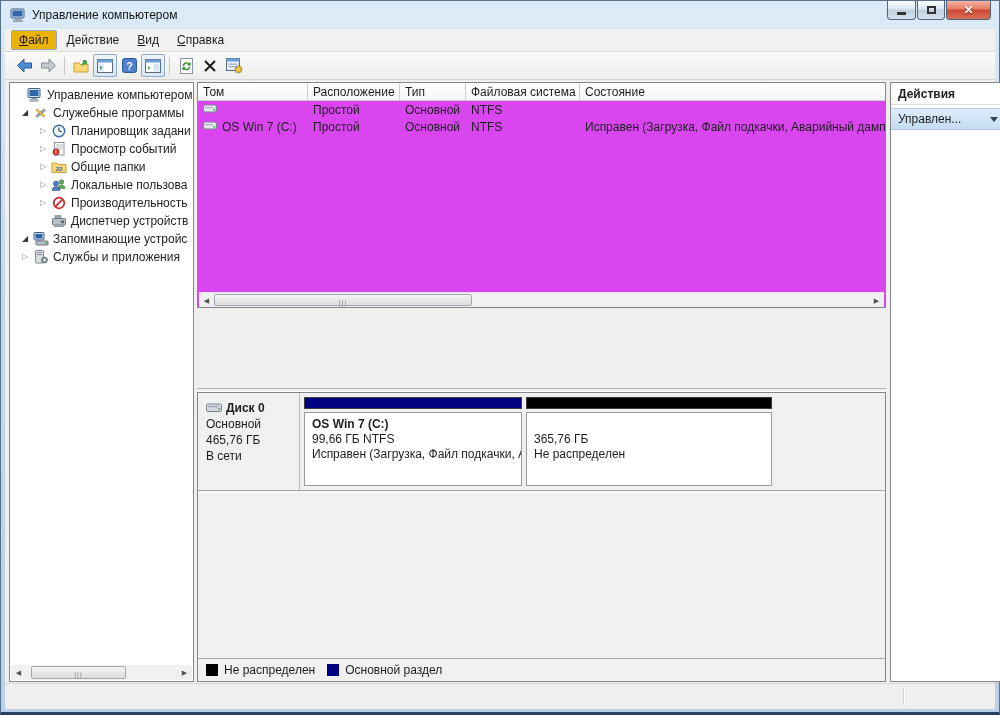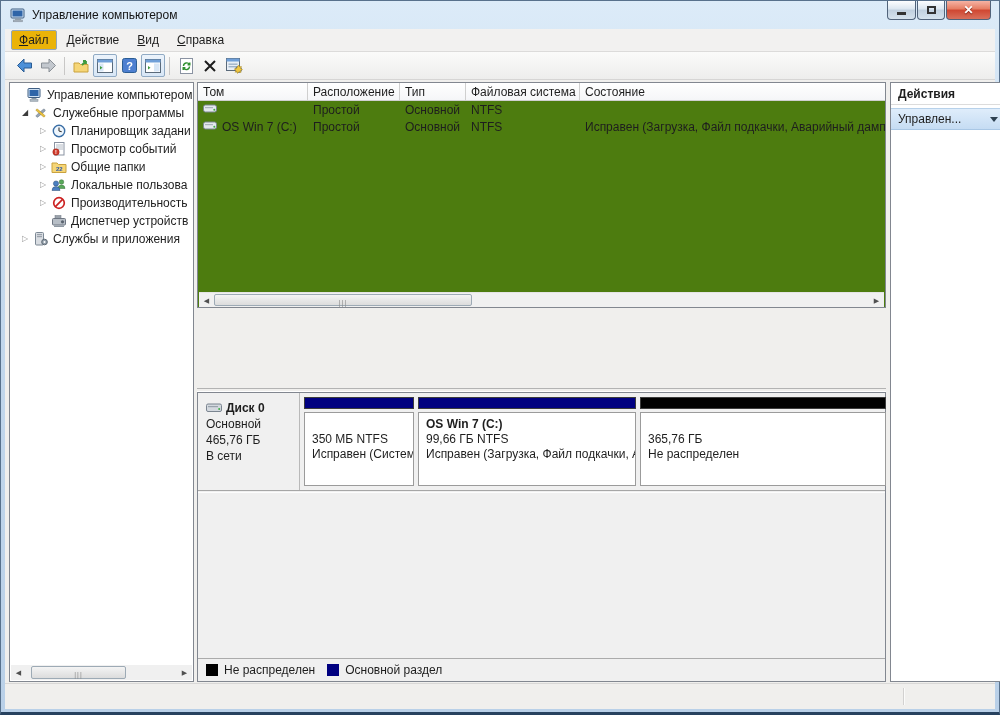--- a/index.html
+++ b/index.html
@@ -58,21 +58,21 @@
   .tlabel { padding-right:2px; }
   .hscroll { position:absolute; left:1px; right:1px; bottom:1px; height:15px; background:#f0f0f0; display:flex; }
   .sb-arrow { width:15px; height:15px; flex:none; display:flex; align-items:center; justify-content:center;
               color:#505050; font-size:7px; }
   .sb-track { position:relative; flex:1; }
   .sb-thumb { position:absolute; top:1px; bottom:1px; border:1px solid #9daab5; border-radius:2px;
               background:linear-gradient(180deg,#f4f4f4,#dcdcdc); }
   .sb-grip { position:absolute; left:50%; top:4px; transform:translateX(-50%); color:#8a8a8a; font-size:7px; line-height:7px; letter-spacing:1px; }
 
   
-  .volume-list { position:absolute; left:0; right:1px; top:0; height:226px; background:#4d7c0f; border:1px solid #828790; }
+  .volume-list { position:absolute; left:0; right:1px; top:0; height:226px; background:#d946ef; border:1px solid #828790; }
   .vl-header { display:flex; height:18px; border-bottom:1px solid #cfcfcf; background:linear-gradient(180deg,#ffffff,#f5f6f8); }
   .vl-hcell { border-right:1px solid #cfcfcf; padding:2px 0 0 5px; white-space:nowrap; overflow:hidden; }
   .vl-row { display:flex; height:17px; align-items:center; white-space:nowrap; }
   .vl-cell { padding-left:5px; overflow:hidden; flex:none; display:flex; align-items:center; }
   .c-vol { width:110px; } .c-loc { width:92px; } .c-type { width:66px; } .c-fs { width:114px; } .c-status { flex:1 1 auto; min-width:0; }
   .vol-ico { margin-right:4px; flex:none; }
   .vl-scroll { position:absolute; left:1px; right:1px; bottom:0; height:15px; background:#f0f0f0; border-top:1px solid #e4e4e4; display:flex; }
 
   .splitter { position:absolute; left:0; right:1px; top:302px; height:8px; }
   .splitter::after { content:""; position:absolute; left:0; right:0; top:4px; height:2px;
@@ -303,20 +303,32 @@
               <span class="ticon"><svg width="16" height="14" viewBox="0 0 16 14">
                   <rect x="4" y="1.5" width="6" height="3" fill="#9aa2ab" stroke="#6e7682" stroke-width="0.5"></rect>
                   <rect x="1.5" y="4.5" width="13" height="6.5" rx="1" fill="#b7bec6" stroke="#6e7682"></rect>
                   <circle cx="11.5" cy="7.8" r="1.6" fill="#5b6470"></circle>
                   <rect x="3" y="11.5" width="10" height="1.5" fill="#8f99a3"></rect>
                 </svg></span>
           <span class="tlabel">Диспетчер устройств</span>
             </span>
         </div>
 
+        <div class="tree-item lvl1">
+          <span class="exp expanded"></span>
+          <span class="row-body">
+              <span class="ticon"><svg width="16" height="14" viewBox="0 0 16 14">
+                  <rect x="1" y="0.5" width="10" height="7.5" rx="1" fill="#cfe1f3" stroke="#3f5e82"></rect>
+                  <rect x="2.5" y="2" width="7" height="4.5" fill="#2f65a8"></rect>
+                  <rect x="3" y="9" width="12" height="4" rx="0.8" fill="#b7bec6" stroke="#6e7682"></rect>
+                  <circle cx="13.3" cy="11" r="0.9" fill="#3faf46"></circle>
+                </svg></span>
+          <span class="tlabel">Запоминающие устройс</span>
+            </span>
+        </div>
 
 
         <div class="tree-item lvl1">
           <span class="exp collapsed"></span>
           <span class="row-body">
               <span class="ticon"><svg width="16" height="14" viewBox="0 0 16 14">
                   <rect x="2.5" y="0.5" width="8" height="12.5" rx="1" fill="#d9dde2" stroke="#7c8894"></rect>
                   <rect x="4" y="2" width="5" height="1.2" fill="#9aa2ab"></rect>
                   <rect x="4" y="4" width="5" height="1.2" fill="#9aa2ab"></rect>
                   <circle cx="11.5" cy="10" r="2.8" fill="#94a0ac" stroke="#5d6873"></circle>
@@ -401,28 +413,20 @@
                   <rect x="2" y="3" width="10" height="1.2" fill="#9aa3ad"></rect>
                   <circle cx="13.2" cy="6" r="1" fill="#3faf46"></circle>
                 </svg>
                 <span>Диск 0</span>
               </div>
             <div>Основной</div>
             <div>465,76 ГБ</div>
             <div>В сети</div>
           </div>
           <div class="parts">
-            <div class="part" style="width:110px;">
-              <div class="part-bar" style="background: rgb(0, 0, 128);"></div>
-              <div class="part-body">
-                <div class="part-title"></div>
-                <div>350 МБ NTFS</div>
-                <div>Исправен (Систем</div>
-              </div>
-            </div>
             <div class="part" style="width:218px;">
               <div class="part-bar" style="background: rgb(0, 0, 128);"></div>
               <div class="part-body">
                 <div class="part-title">OS Win 7  (C:)</div>
                 <div>99,66 ГБ NTFS</div>
                 <div>Исправен (Загрузка, Файл подкачки, А</div>
               </div>
             </div>
             <div class="part" style="width:246px;">
               <div class="part-bar" style="background: rgb(0, 0, 0);"></div>

